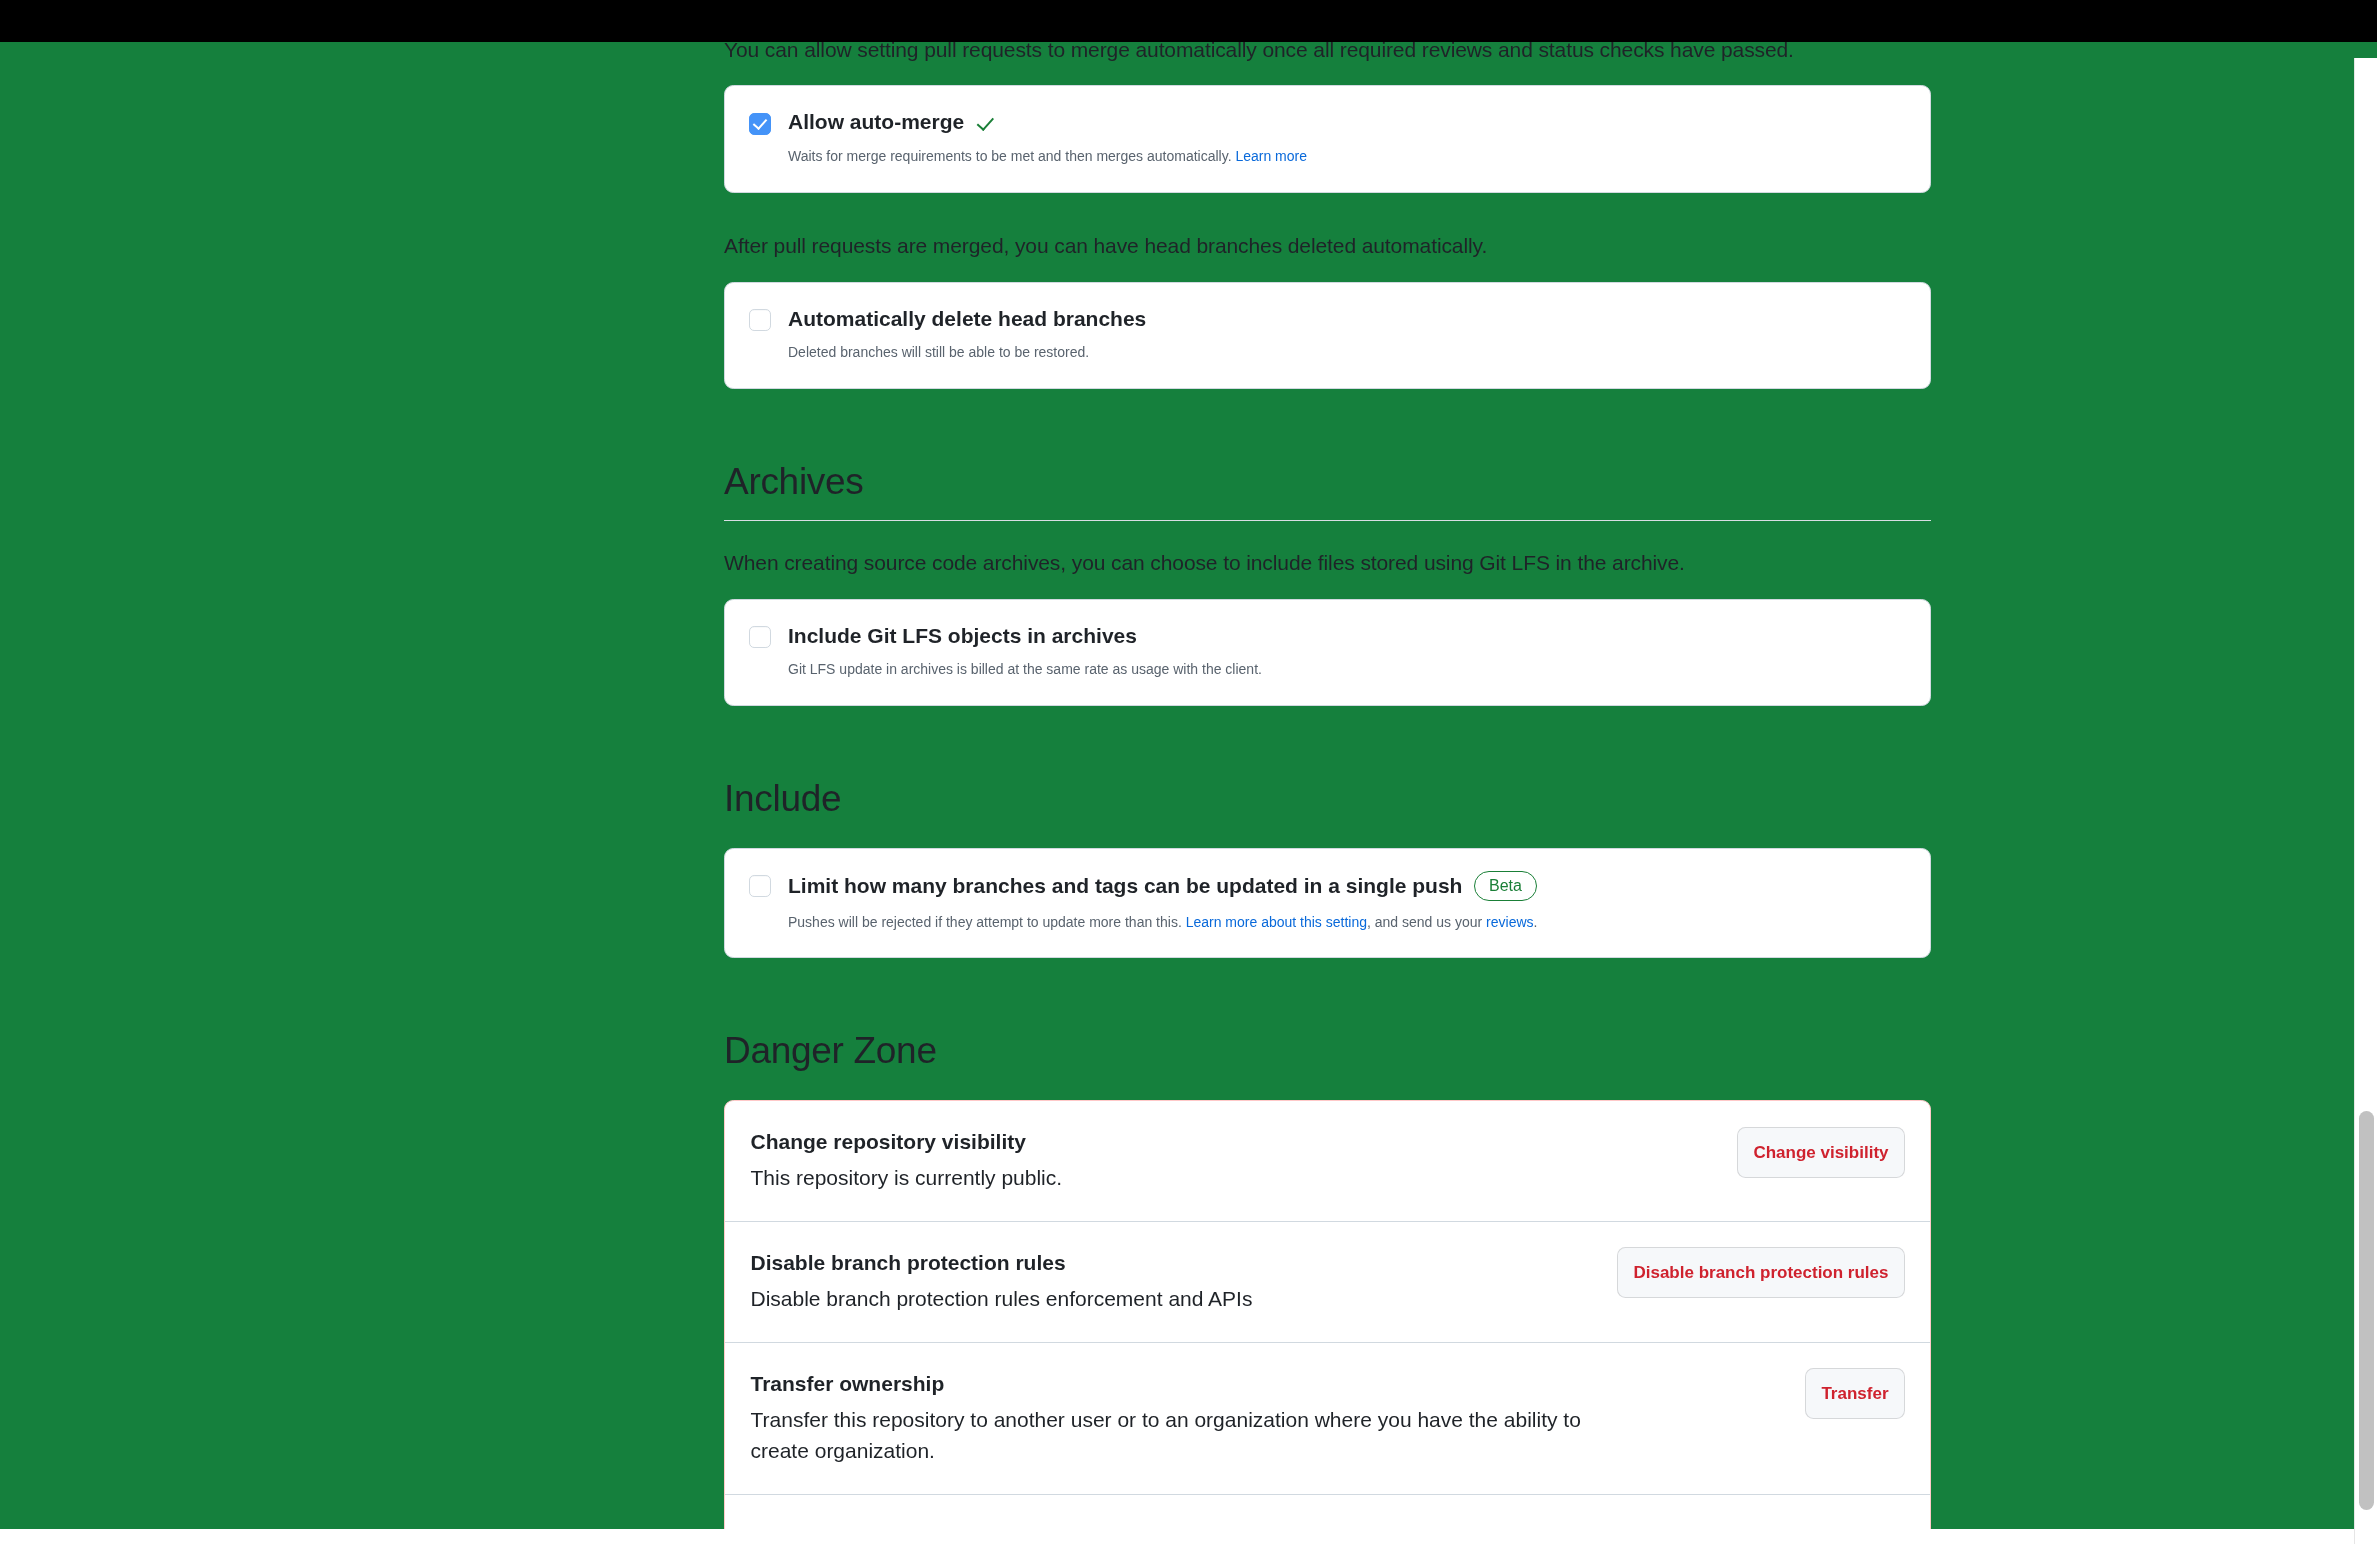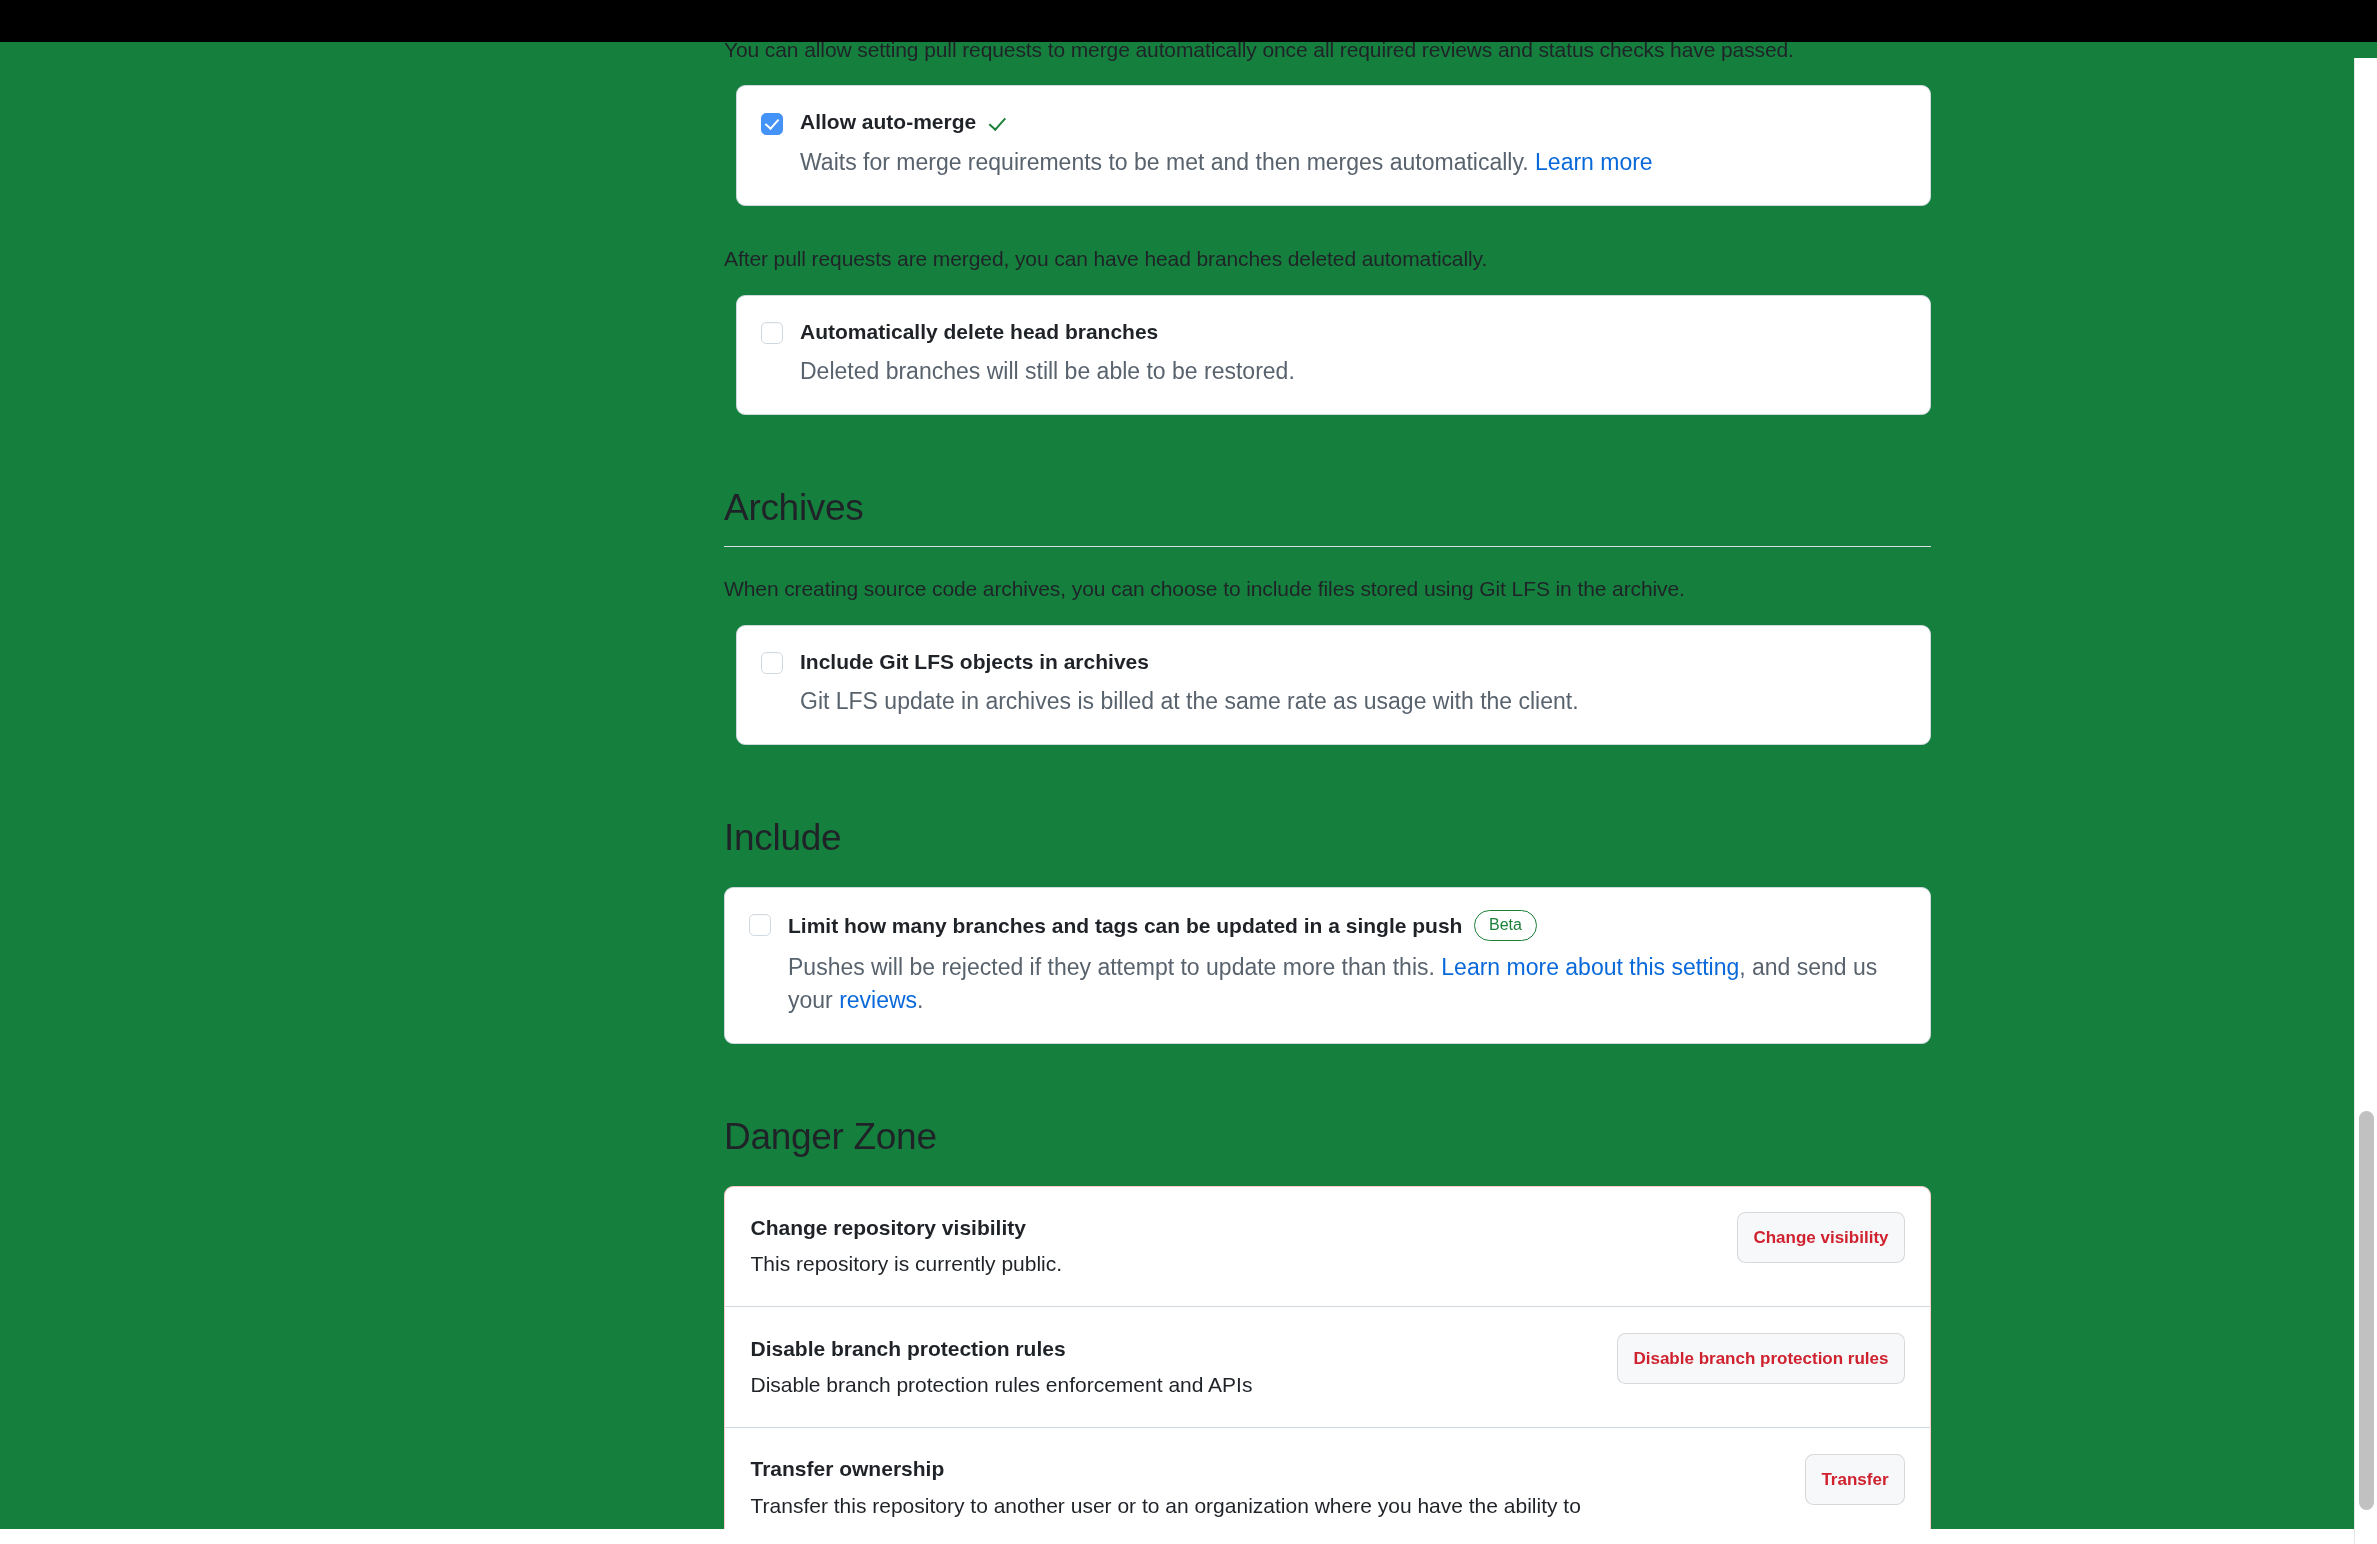--- a/index.html
+++ b/index.html
@@ -133,21 +133,21 @@
     font-weight: 700;
     color: #1f2328;
     line-height: 1.3;
     display: flex;
     align-items: center;
     gap: 12px;
     flex-wrap: wrap;
   }
 
   .setting-desc {
-    font-size: 23px;
+    font-size: 14px;
     color: #59636e;
     line-height: 1.45;
     margin-top: 10.2px;
   }
 
   .setting-desc a, .lede a { color: #0969da; text-decoration: none; }
 
   
   .check-glyph {
     display: inline-block;
@@ -217,21 +217,21 @@
     font-family: "Liberation Sans", sans-serif;
     font-size: 17px;
     font-weight: 700;
     line-height: 1;
     padding: 16px 15px;
     cursor: pointer;
     white-space: nowrap;
   }
   .mt-30 { margin-top: 25.5px; }
   .mt-44 { margin-top: 37px; }
-  .mt-24 { margin-top: 20.4px; margin-left: 12px; }
+  .mt-24 { margin-top: 20.4px; }
   .mt-82 { margin-top: 70px; }
 </style>
 </head>
 <body>
 
 <div class="topbar"></div>
 
 <div class="viewport">
   <div class="content">
 

